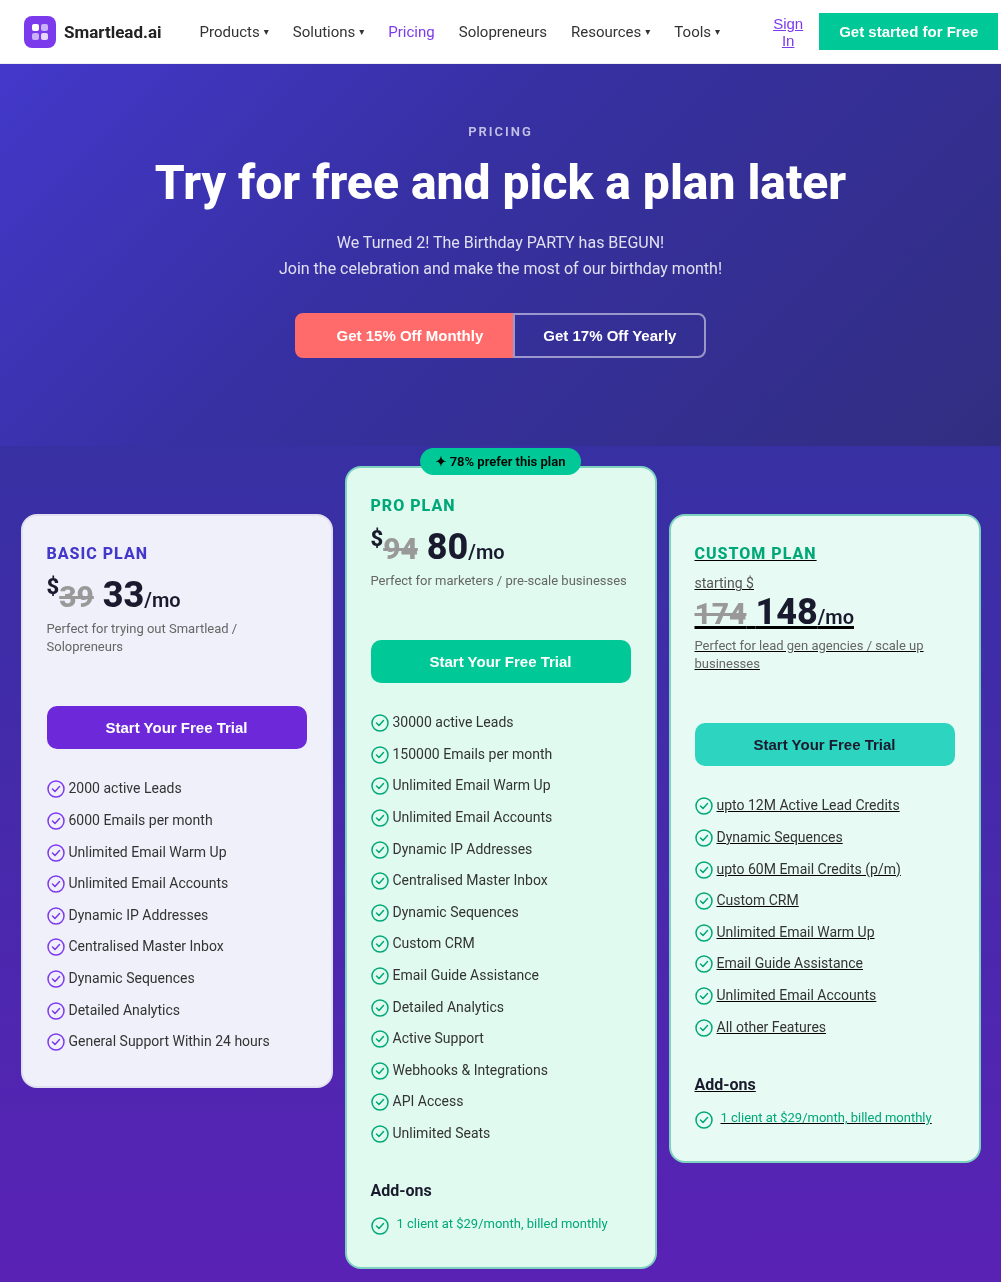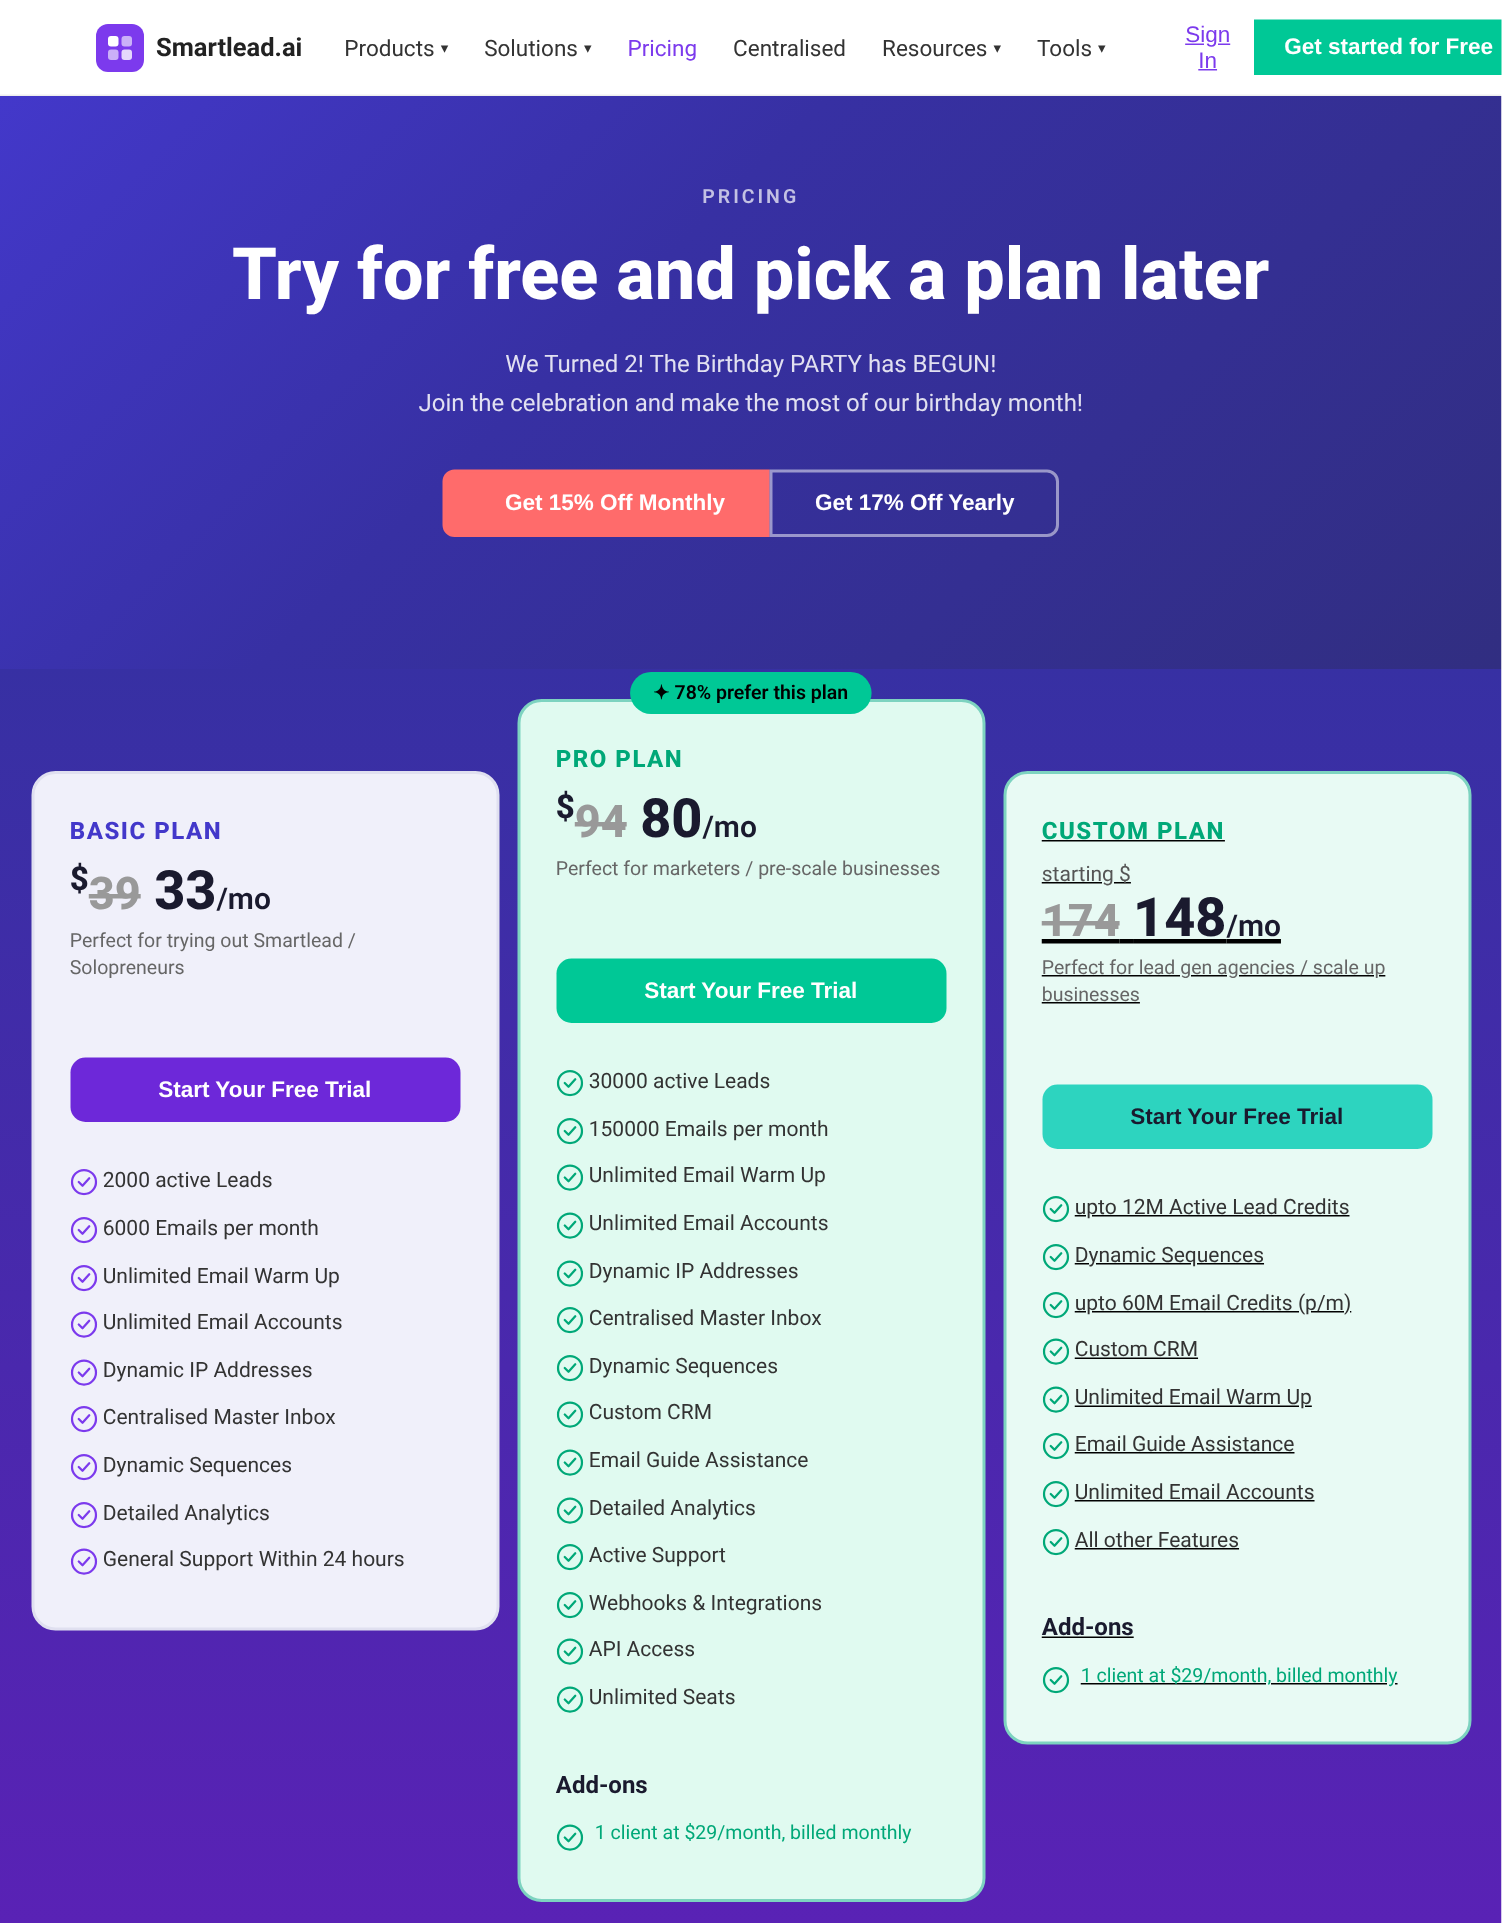--- a/index.html
+++ b/index.html
@@ -4,21 +4,21 @@
   <style>
     * { box-sizing: border-box; margin: 0; padding: 0; }
     body { font-family: -apple-system, BlinkMacSystemFont, 'Segoe UI', Roboto, sans-serif; background: #fff; }
 
     
     .navbar {
       display: flex; align-items: center; justify-content: space-between;
       padding: 0 24px; height: 64px; background: #fff;
       border-bottom: 1px solid #eee; position: relative; z-index: 10;
     }
-    .navbar-left { display: flex; gap: 18px; margin-left: 40px; }
+    .navbar-left { display: flex; gap: 28px; }
     .navbar-logo { display: flex; align-items: center; gap: 8px; font-weight: 700; font-size: 17px; color: #222; }
     .logo-icon {
       width: 32px; height: 32px; background: #7c3aed; border-radius: 8px;
       display: flex; align-items: center; justify-content: center;
     }
     .logo-icon svg { width: 20px; height: 20px; }
     .nav-links { display: flex; align-items: center; gap: 4px; }
     .nav-item {
       display: flex; align-items: center; gap: 2px;
       padding: 6px 10px; font-size: 15px; color: #333; cursor: pointer;
@@ -162,21 +162,21 @@
         <span class="chevron">▾</span>
       </div>
       <div class="nav-item">
         <span>Solutions</span>
         <span class="chevron">▾</span>
       </div>
       <div class="nav-item active">
         <span>Pricing</span>
       </div>
       <div class="nav-item">
-        <span>Centralised</span>
+        <span>Solopreneurs</span>
       </div>
       <div class="nav-item">
         <span>Resources</span>
         <span class="chevron">▾</span>
       </div>
       <div class="nav-item">
         <span>Tools</span>
         <span class="chevron">▾</span>
       </div>
     </div>

